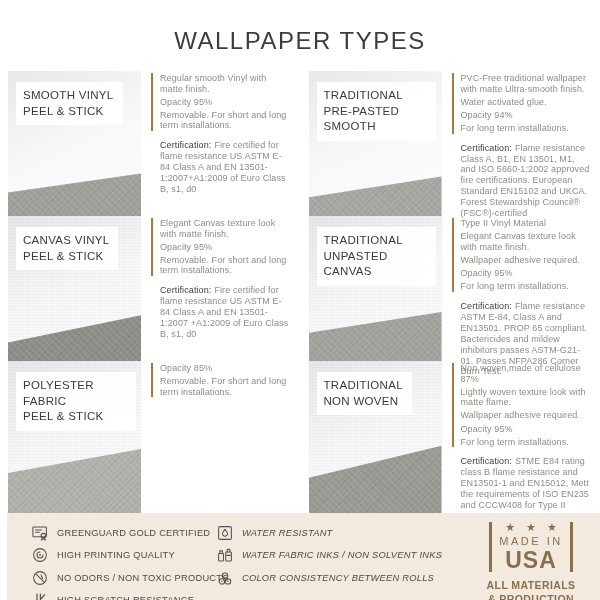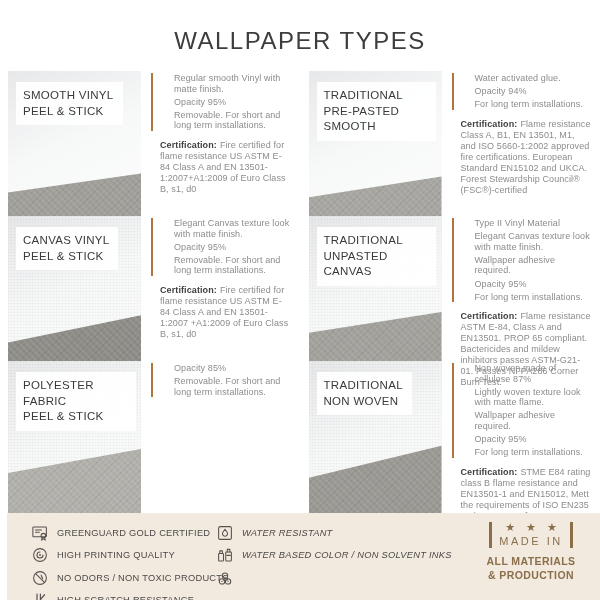--- a/index.html
+++ b/index.html
@@ -53,32 +53,32 @@
   .photo-label {
     position:absolute; top:11px; left:8px;
     background:rgba(255,255,255,0.92);
     padding:6px 9px 6px 7px;
     font-size:11.5px; line-height:1.35; letter-spacing:.3px;
     color:#3a3a3a; white-space:pre-line; max-width:90%;
   }
 
   .text { flex:1; padding-left:10px; padding-top:2px; max-width:150px; }
   .props {
-    border-left:2px solid #b0743c; padding-left:21px; margin-bottom:9px;
+    border-left:2px solid #b0743c; padding-left:7px; margin-bottom:9px;
   }
   .prop-line {
     font-size:9px; line-height:1.18; color:#8e8c8a; margin-bottom:2.5px;
     letter-spacing:.1px;
   }
   .prop-line:last-child { margin-bottom:0; }
   .cert {
     padding-left:9px; font-size:9px; line-height:1.22; color:#8e8c8a;
     letter-spacing:.1px;
   }
-  .cert-label { font-weight:bold; color:#3e3e3e; margin-right:3px;text-align:center; }
+  .cert-label { font-weight:normal; color:#3e3e3e; margin-right:3px;text-align:center; }
 
   
   .footer {
     position:absolute; top:502px; left:7px; right:0; height:92px;
     background:#f2e9df; display:flex;
   }
   .fcol1 { width:205px; padding:10px 0 0 24px; }
   .fcol2 { flex:1; padding:10px 0 0 4px;font-style:italic; }
   .feature { display:flex; align-items:center; height:19px; margin-bottom:3.5px; }
   .feature .ficon { width:18px; height:18px; flex:0 0 18px; color:#55534f; margin-right:8px; }
@@ -130,20 +130,21 @@
 
     <div class="card">
       <div class="photo v2">
         <div class="wall"></div>
         <div class="floor"></div>
         <div class="photo-label">TRADITIONAL
 PRE-PASTED SMOOTH</div>
       </div>
       <div class="text">
         <div class="props">
+            <div class="prop-line">PVC-Free traditional wallpaper with matte Ultra-smooth finish.</div>
             <div class="prop-line">Water activated glue.</div>
             <div class="prop-line">Opacity 94%</div>
             <div class="prop-line">For long term installations.</div>
           </div>
         <div class="cert">
           <span class="cert-label">Certification:</span><span>Flame resistance Class A, B1, EN 13501, M1, and ISO 5660-1:2002 approved fire certifications. European Standard EN15102 and UKCA. Forest Stewardship Council® (FSC®)-certified</span>
         </div>
       </div>
     </div>
 
@@ -284,42 +285,44 @@
       <div class="feature">
         <span class="ficon">
           <svg viewBox="0 0 24 24" fill="none" stroke="currentColor" stroke-width="1.4" stroke-linecap="round" stroke-linejoin="round">
               <rect x="3.5" y="10" width="6.5" height="10" rx="1"></rect>
               <path d="M5 10V6.5h3.5V10"></path>
               <rect x="13" y="8" width="7.5" height="12" rx="1"></rect>
               <path d="M15 8V4.5h3.5V8"></path>
               <path d="M14.5 12.5h4.5"></path>
             </svg>
         </span>
-        <span class="flabel">WATER BASED COLOR / NON SOLVENT INKS</span>
+        <span class="flabel">WATER FABRIC INKS / NON SOLVENT INKS</span>
       </div>
       <div class="feature">
         <span class="ficon">
           <svg viewBox="0 0 24 24" fill="none" stroke="currentColor" stroke-width="1.4" stroke-linecap="round" stroke-linejoin="round">
               <circle cx="8" cy="16.5" r="3.6"></circle>
               <circle cx="16" cy="16.5" r="3.6"></circle>
               <circle cx="12" cy="9" r="3.6"></circle>
               <circle cx="8" cy="16.5" r="0.8" fill="currentColor" stroke="none"></circle>
               <circle cx="16" cy="16.5" r="0.8" fill="currentColor" stroke="none"></circle>
               <circle cx="12" cy="9" r="0.8" fill="currentColor" stroke="none"></circle>
             </svg>
         </span>
+        <span class="flabel">COLOR CONSISTENCY BETWEEN ROLLS</span>
       </div>
     </div>
 
     <div class="fcol3">
       <div class="stamp">
         <div class="stamp-bar"></div>
         <div class="stamp-center">
           <div class="stamp-stars">★ ★ ★</div>
           <div class="stamp-madein">MADE IN</div>
+          <div class="stamp-usa">USA</div>
         </div>
         <div class="stamp-bar"></div>
       </div>
       <div class="stamp-tagline">ALL MATERIALS
 &amp; PRODUCTION</div>
     </div>
 
   </div>
 
 </div>

